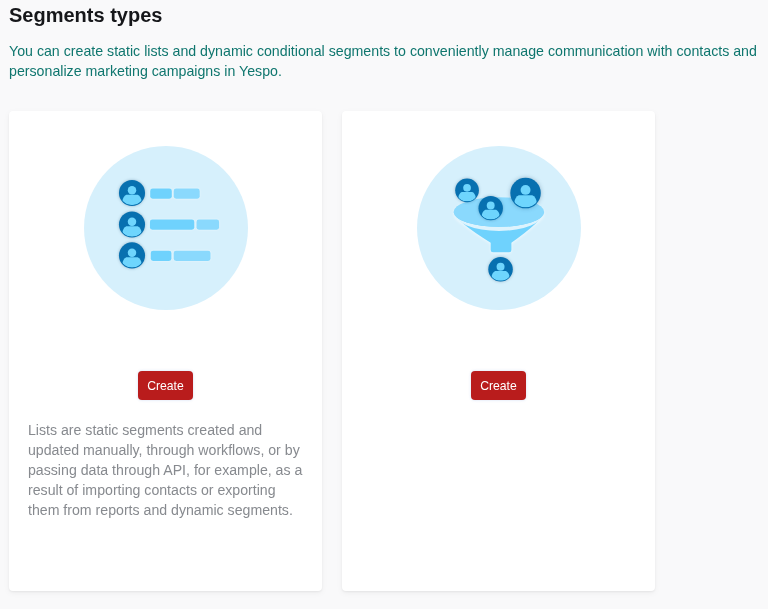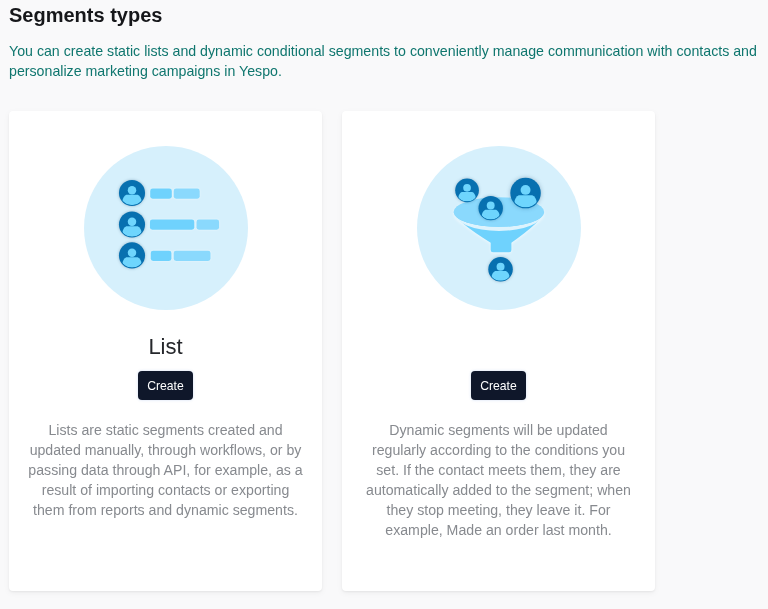--- a/index.html
+++ b/index.html
@@ -57,36 +57,36 @@
     line-height: 22px;
     color: #25272b;
   }
   .create-btn {
     position: absolute;
     left: 50%;
     margin-left: -27.5px;
     top: 260px;
     width: 55px;
     height: 29px;
-    background: #0f172a;
+    background: #b91c1c;
     color: #ffffff;
     border: none;
     border-radius: 4px;
     font-size: 12.2px;
     font-family: "Liberation Sans", sans-serif;
     cursor: pointer;
     padding: 0;
     box-shadow: 0 0 3px rgba(41,100,202,0.22);
     line-height: 31px;
   }
   .card-text {
     position: absolute;
     left: 19px; right: 19px;
     top: 309px;
-    text-align: center;
+    text-align: left;
     font-size: 14.15px;
     line-height: 20px;
     color: #878a8f;
   }
   svg { display: block; }
 </style>
 </head>
 <body>
 
 <svg width="0" height="0" style="position:absolute" aria-hidden="true">
@@ -120,38 +120,36 @@
             <rect x="69.9" y="77.5" width="44.4" height="10.2" rx="2.4" fill="#6fd2fd"></rect>
             <rect x="116.5" y="77.5" width="22.6" height="10.2" rx="2.4" fill="#8ad9fd"></rect>
             <rect x="70.75" y="108.7" width="20.65" height="10.2" rx="2.4" fill="#6fd2fd"></rect>
             <rect x="93.7" y="108.7" width="36.8" height="10.2" rx="2.4" fill="#8ad9fd"></rect>
           </g>
           <use href="#avatar" transform="translate(52,50.95) scale(13.05)"></use>
           <use href="#avatar" transform="translate(52,82.5) scale(13.05)"></use>
           <use href="#avatar" transform="translate(52,113.4) scale(13.05)"></use>
         </svg>
       </div>
-      <div class="card-title">List</div>
       <button class="create-btn">Create</button>
       <div class="card-text">Lists are static segments created and updated manually, through workflows, or by passing data through API, for example, as a result of importing contacts or exporting them from reports and dynamic segments.</div>
     </div>
 
     <div class="card">
       <div class="card-icon">
         <svg width="172" height="172" viewBox="0 0 172 172" xmlns="http://www.w3.org/2000/svg" aria-hidden="true">
           <circle cx="86" cy="86" r="82" fill="#d6f0fc"></circle>
           <g style="filter:drop-shadow(0 1.2px 1.4px rgba(255,255,255,0.6))" transform="translate(0.9,0)">
             <path d="M39.7 70Q42.3 79.5 76.8 100.7v7.2a2.3 2.3 0 0 0 2.3 2.3h16.1a2.3 2.3 0 0 0 2.3-2.3v-7.2Q127.7 79.5 130.3 70z" fill="#6fd2fd"></path>
             <path d="M39.7 70a45.3 19 0 0 0 90.6 0 45.3 14.85 0 0 1-90.6 0z" fill="#ddf3fd"></path>
             <ellipse cx="85" cy="70" rx="45.3" ry="14.85" fill="#8ad9fd"></ellipse>
           </g>
           <use href="#avatar" transform="translate(54.05,48.3) scale(11.85)"></use>
           <use href="#avatar" transform="translate(112.55,51.1) scale(15.25)"></use>
           <use href="#avatar" transform="translate(77.7,66.15) scale(12.2)"></use>
           <use href="#avatar" transform="translate(87.55,127.3) scale(12.25)"></use>
         </svg>
       </div>
       <button class="create-btn">Create</button>
-      <div class="card-text">Dynamic segments will be updated regularly according to the conditions you set. If the contact meets them, they are automatically added to the segment; when they stop meeting, they leave it. For example, Made an order last month.</div>
     </div>
 
   </div>
 </div>
 
 </body></html>

